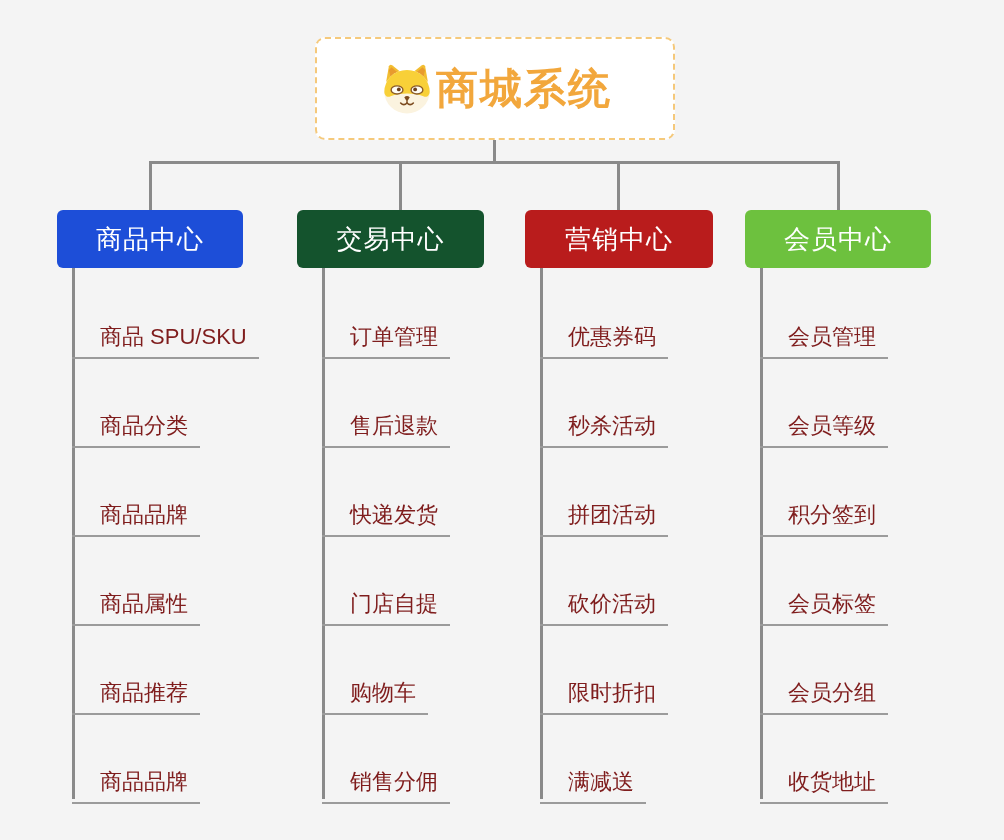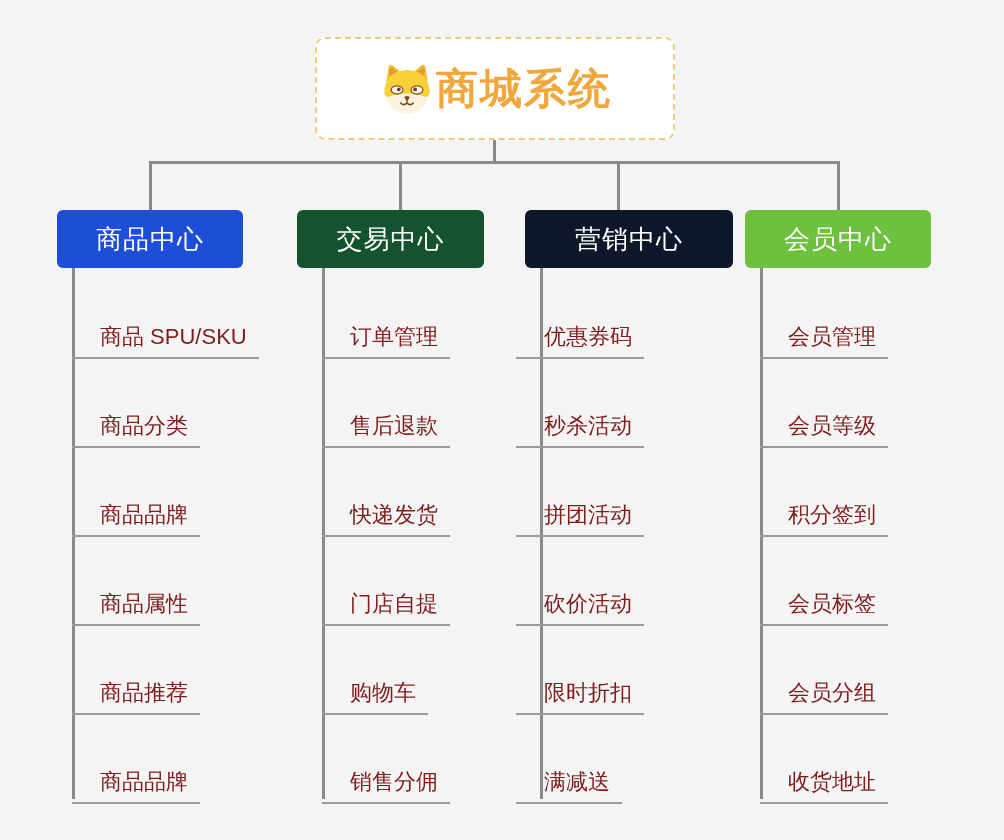--- a/index.html
+++ b/index.html
@@ -24,21 +24,21 @@
     letter-spacing:1px;cursor:default;
   }
   .child{
     position:absolute;height:38px;box-sizing:content-box;
     display:flex;align-items:flex-end;
     padding:0 12px 5px 28px;
     border-bottom:2px solid #9b9b9b;
     font-size:22px;color:#7f1d1d;white-space:nowrap;cursor:default;
   }
   .r0{top:314px}.r1{top:403px}.r2{top:492px}.r3{top:581px}.r4{top:670px}.r5{top:759px}
-  .c0{left:72px}.c1{left:322px}.c2{left:516px}.c3{left:760px}
+  .c0{left:72px}.c1{left:322px}.c2{left:540px}.c3{left:760px}
   .s0{left:72px}.s1{left:322px}.s2{left:540px}.s3{left:760px}
 </style>
 </head>
 <body>
 
 <div class="canvas">
 
   <div class="line v" style="left:493px;top:140px;height:24px"></div>
   <div class="line h" style="left:149px;top:161px;width:691px"></div>
   <div class="line v" style="left:149px;top:161px;height:49px"></div>
@@ -82,21 +82,21 @@
     <span>交易中心</span>
   </div>
   <div class="spine s1"></div>
   <div class="child c1 r0">订单管理</div>
   <div class="child c1 r1">售后退款</div>
   <div class="child c1 r2">快递发货</div>
   <div class="child c1 r3">门店自提</div>
   <div class="child c1 r4">购物车</div>
   <div class="child c1 r5">销售分佣</div>
 
-  <div class="branch-box" style="left: 525px; width: 208px; background-color: #0f172a;">
+  <div class="branch-box" style="left: 525px; width: 188px; background-color: #b91c1c;">
     <span>营销中心</span>
   </div>
   <div class="spine s2"></div>
   <div class="child c2 r0">优惠券码</div>
   <div class="child c2 r1">秒杀活动</div>
   <div class="child c2 r2">拼团活动</div>
   <div class="child c2 r3">砍价活动</div>
   <div class="child c2 r4">限时折扣</div>
   <div class="child c2 r5">满减送</div>
 

